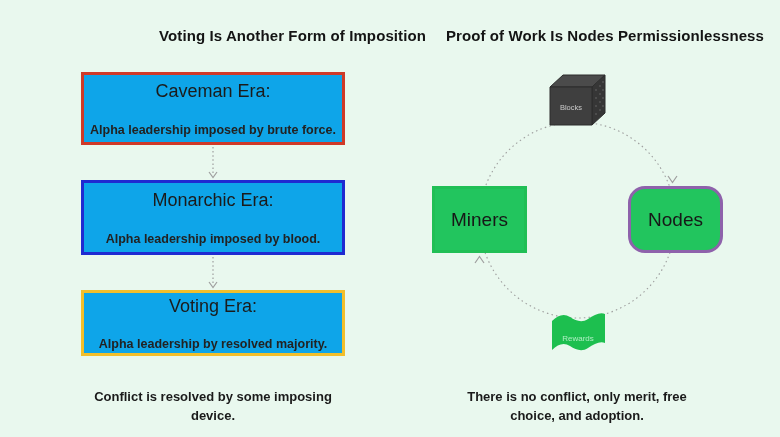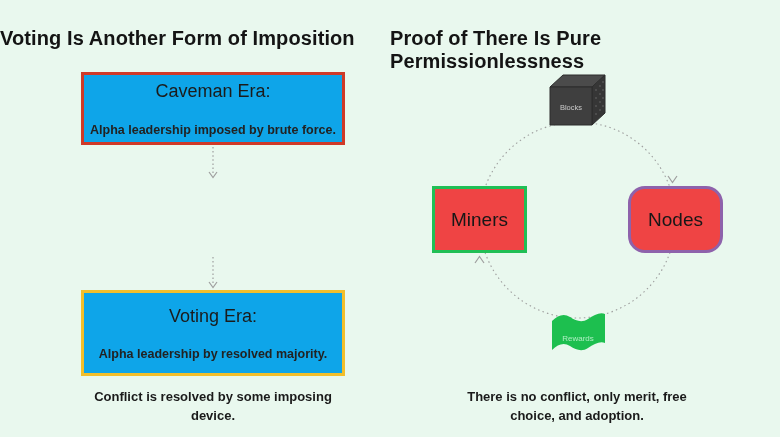--- a/index.html
+++ b/index.html
@@ -9,22 +9,22 @@
     height: 437px;
     background: #e9f8ee;
     font-family: "Liberation Sans", sans-serif;
     color: #151515;
     overflow: hidden;
     border-bottom: 1px solid #d9e7de;
   }
   .panel-title {
     position: absolute;
     top: 27px;
-    text-align: left;
-    font-size: 20px;
+    text-align: right;
+    font-size: 15px;
     font-weight: 700;
     letter-spacing: 0.1px;
     color: #141414;
   }
   .panel-title.left { left: 0; width: 426px; }
   .panel-title.right { left: 390px; width: 374px; }
 
   .era-box {
     position: absolute;
     left: 81px;
@@ -45,28 +45,28 @@
     color: #1b1b1b;
   }
   .era-box .era-subtitle {
     margin-top: 20px;
     font-size: 12.5px;
     font-weight: 700;
     color: #222;
   }
   .era-caveman  { top: 72px;  height: 73px; }
   .era-monarchic{ top: 180px; height: 75px; }
-  .era-voting   { top: 290px; height: 86px; }
+  .era-voting   { top: 290px; height: 66px; }
 
   .node-box {
     position: absolute;
     width: 95px;
     height: 67px;
     box-sizing: border-box;
-    background: #ef4444;
+    background: #22c55e;
     border: 3px solid #333;
     display: flex;
     justify-content: center;
     align-items: center;
     font-size: 19px;
     font-weight: 500;
     color: #171717;
   }
   .node-miners { left: 432px; top: 186px; }
   .node-nodes  { left: 628px; top: 186px; border-radius: 17px; }
@@ -141,29 +141,33 @@
     </g>
   </svg>
 
   <div class="panel-title left">Voting Is Another Form of Imposition</div>
 
   <div class="era-box era-caveman" style="border-color: rgb(207, 58, 40);">
     <div class="era-title">Caveman Era:</div>
     <div class="era-subtitle">Alpha leadership imposed  by brute force.</div>
   </div>
 
+  <div class="era-box era-monarchic" style="border-color: rgb(31, 42, 209);">
+    <div class="era-title">Monarchic Era:</div>
+    <div class="era-subtitle">Alpha leadership imposed by blood.</div>
+  </div>
 
   <div class="era-box era-voting" style="border-color: rgb(242, 191, 43);">
     <div class="era-title">Voting Era:</div>
     <div class="era-subtitle">Alpha leadership by resolved majority.</div>
   </div>
 
   <div class="caption left">Conflict is resolved by some imposing device.</div>
 
-  <div class="panel-title right">Proof of There Is Pure Permissionlessness</div>
+  <div class="panel-title right">Proof of Work Is Nodes Permissionlessness</div>
 
   <div class="node-box node-miners" style="border-color: rgb(32, 191, 85);">
     <span>Miners</span>
   </div>
 
   <div class="node-box node-nodes" style="border-color: rgb(142, 98, 171);">
     <span>Nodes</span>
   </div>
 
   <div class="caption right">There is no conflict, only merit, free choice, and adoption.</div>

